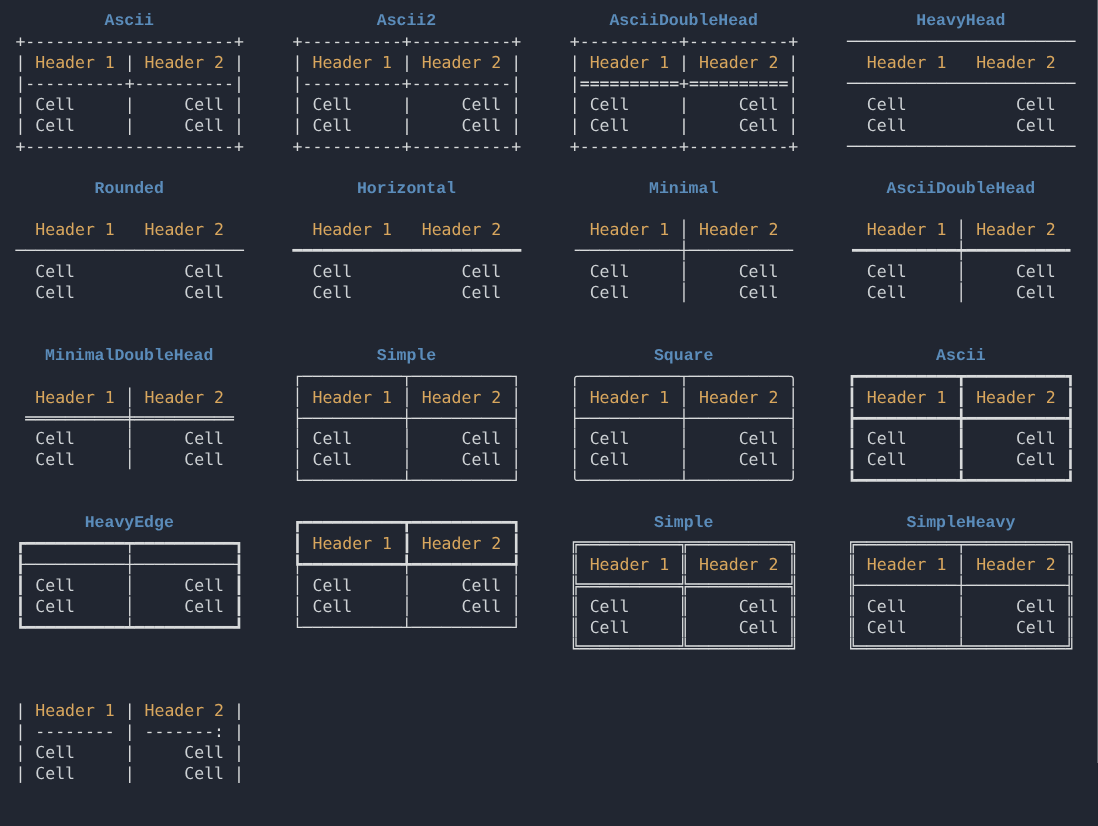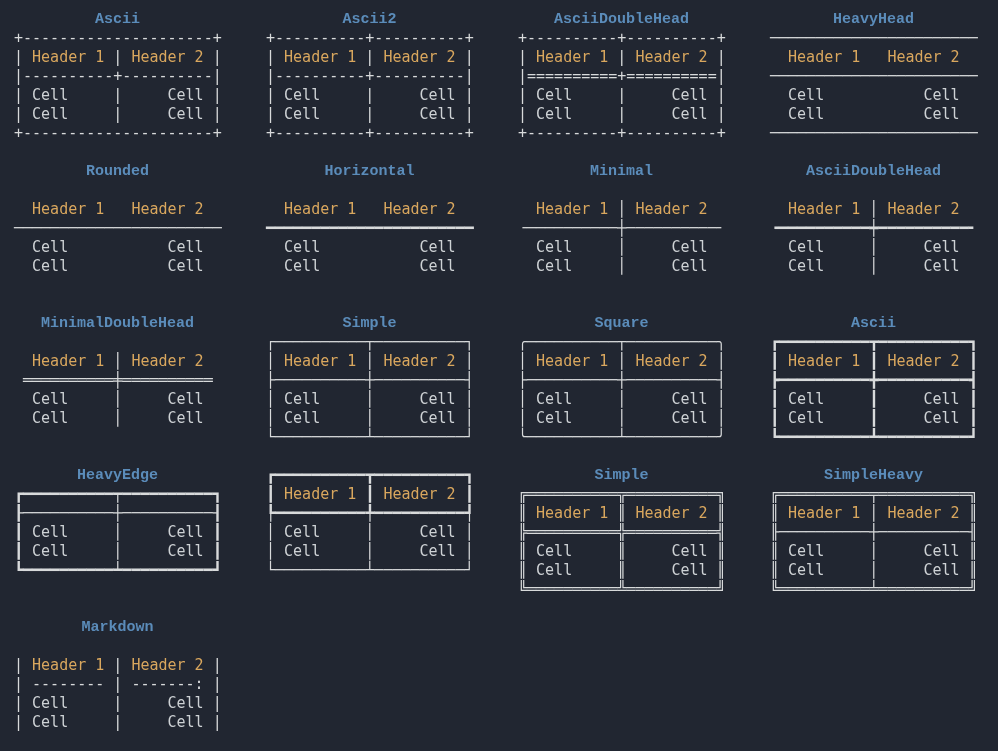--- a/index.html
+++ b/index.html
@@ -187,21 +187,20 @@
 <div class="bt">SimpleHeavy</div>
 <div class="ln">╔══════════╤══════════╗</div>
 <div class="ln"><span class="b">║ </span><span class="h">Header 1</span><span class="b"> │ </span><span class="h">Header 2</span><span class="b"> ║</span></div>
 <div class="ln">╟──────────┼──────────╢</div>
 <div class="ln"><span class="b">║ </span><span class="c">Cell</span><span class="b">     │     </span><span class="c">Cell</span><span class="b"> ║</span></div>
 <div class="ln"><span class="b">║ </span><span class="c">Cell</span><span class="b">     │     </span><span class="c">Cell</span><span class="b"> ║</span></div>
 <div class="ln">╚══════════╧══════════╝</div>
 </div>
 
 <div class="block">
-<div class="bt">Markdown</div>
 <div class="ln"></div>
 <div class="ln"><span class="b">| </span><span class="h">Header 1</span><span class="b"> | </span><span class="h">Header 2</span><span class="b"> |</span></div>
 <div class="ln">| -------- | -------: |</div>
 <div class="ln"><span class="b">| </span><span class="c">Cell</span><span class="b">     |     </span><span class="c">Cell</span><span class="b"> |</span></div>
 <div class="ln"><span class="b">| </span><span class="c">Cell</span><span class="b">     |     </span><span class="c">Cell</span><span class="b"> |</span></div>
 <div class="ln"></div>
 </div>
 
 </div>
 </div>

